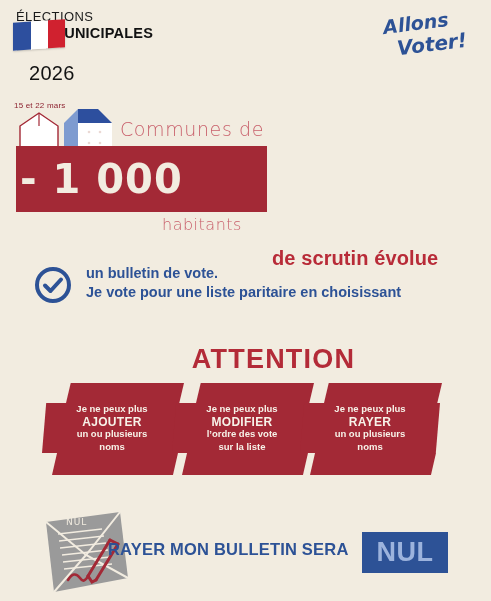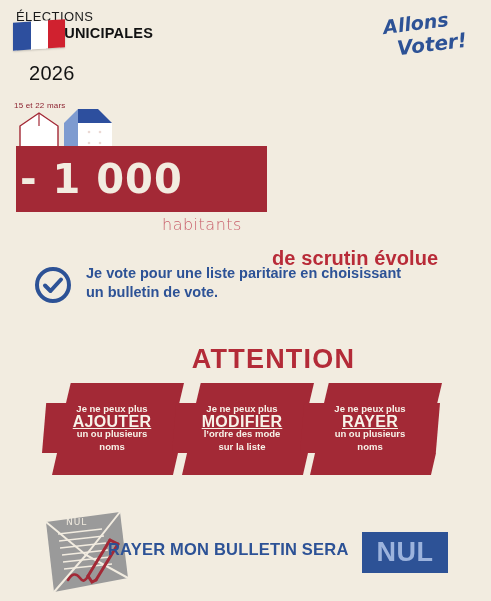--- a/index.html
+++ b/index.html
@@ -112,21 +112,21 @@
   .rb-mid{left:0px;top:20px;width:140px;height:50px;
           clip-path:polygon(3% 0,100% 0,97% 100%,0 100%);}
   .rb-bot{left:10px;top:70px;width:126px;height:22px;
           clip-path:polygon(4% 0,100% 0,96% 100%,0 100%);}
   .rb-text{
     position:absolute;left:0;top:20px;width:140px;height:50px;
     display:flex;flex-direction:column;justify-content:center;
     align-items:center;color:#f7f2e8;font-size:9.5px;line-height:12.5px;
     text-align:center;font-weight:600;
   }
-  .rb-text .strong{font-weight:bold;font-size:16px;letter-spacing:.3px;text-decoration:underline;}
+  .rb-text .strong{font-weight:bold;font-size:12px;letter-spacing:.3px;}
 
   
   .bottom{position:absolute;left:0;top:500px;width:491px;height:101px;}
   .envelope{position:absolute;left:28px;top:8px;width:112px;height:88px;}
   .sinon-text{
     position:absolute;left:108px;top:40px;
     color:#2d5296;font-weight:bold;font-size:16.5px;letter-spacing:.2px;
   }
   .nul-box{
     position:absolute;left:362px;top:32px;width:86px;height:41px;
@@ -169,37 +169,38 @@
       <polygon points="2,18 16,4 16,55 2,55" fill="#7e9bd0"></polygon>
       <polygon points="16,4 36,4 50,18 16,18" fill="#2d4f9e"></polygon>
       <polygon points="16,18 50,18 50,55 16,55" fill="#ffffff"></polygon>
       <circle cx="27" cy="27" r="1.3" fill="#ead9d4"></circle>
       <circle cx="38" cy="27" r="1.3" fill="#ead9d4"></circle>
       <circle cx="27" cy="38" r="1.3" fill="#ead9d4"></circle>
       <circle cx="38" cy="38" r="1.3" fill="#ead9d4"></circle>
       <rect x="28" y="46" width="10" height="9" fill="#ead9d4"></rect>
     </svg>
 
+    <div class="communes-label">Communes de</div>
     <div class="redband"></div>
     <div class="redband-num">- 1 000</div>
     <div class="habitants">habitants</div>
 
     <div class="mode-text">
       <div>de scrutin évolue</div>
     </div>
   </div>
 
   <div class="vote-row">
     <svg class="check-circle" viewBox="0 0 38 38">
       <circle cx="19" cy="19" r="16" fill="none" stroke="#2d5296" stroke-width="4"></circle>
       <polyline points="11,19.5 16.5,25 27,13.5" fill="none" stroke="#2d5296" stroke-width="4" stroke-linecap="round" stroke-linejoin="round"></polyline>
     </svg>
     <div class="vote-text">
+      <div>un bulletin de vote.</div>
       <div>Je vote pour une liste paritaire en choisissant</div>
-      <div>un bulletin de vote.</div>
     </div>
   </div>
 
   <div class="attention">ATTENTION</div>
 
   <div class="ribbons">
 
     <div class="ribbon r1">
       <div class="rb-top"></div>
       <div class="rb-mid"></div>
@@ -212,21 +213,21 @@
       </div>
     </div>
 
     <div class="ribbon r2">
       <div class="rb-top"></div>
       <div class="rb-mid"></div>
       <div class="rb-bot"></div>
       <div class="rb-text">
         <div>Je ne peux plus</div>
         <div class="strong">MODIFIER</div>
-        <div>l’ordre des mode</div>
+        <div>l’ordre des vote</div>
         <div>sur la liste</div>
       </div>
     </div>
 
     <div class="ribbon r3">
       <div class="rb-top"></div>
       <div class="rb-mid"></div>
       <div class="rb-bot"></div>
       <div class="rb-text">
         <div>Je ne peux plus</div>

